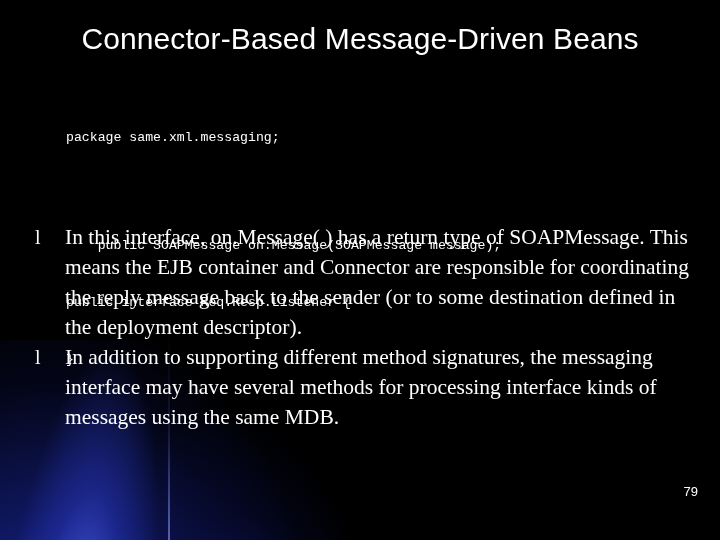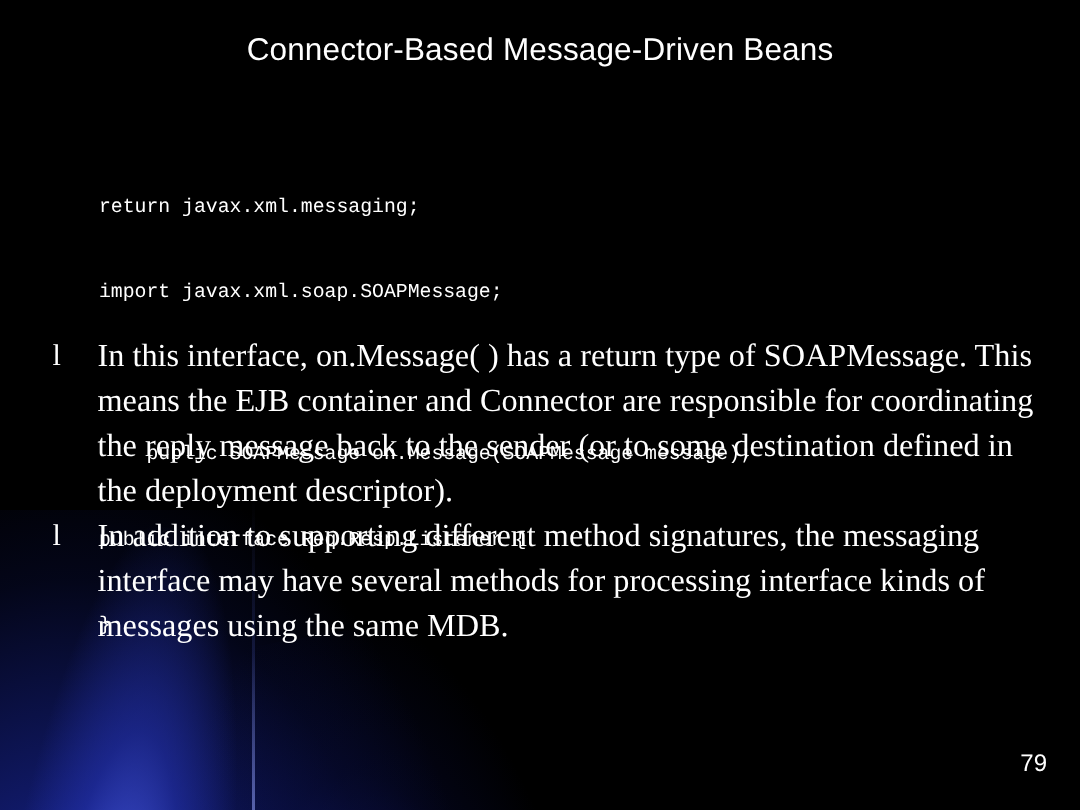--- a/index.html
+++ b/index.html
@@ -56,21 +56,21 @@
     pointer-events: none;
   }
 
   .title {
     position: absolute;
     left: 0;
     top: 22px;
     width: 720px;
     text-align: center;
     color: #ffffff;
-    font-size: 21px;
+    font-size: 30px;
     font-weight: normal;
     letter-spacing: 0.1px;
     white-space: nowrap;
   }
 
   .code {
     position: absolute;
     left: 66px;
     top: 90px;
     width: 600px;
@@ -108,41 +108,40 @@
     padding-left: 3px;
   }
   .bullet-text {
     flex: 1 1 auto;
     font-family: Liberation Serif, serif;
   }
 
   .page-number {
     position: absolute;
     right: 22px;
-    bottom: 24px;
+    bottom: 42px;
     color: #ffffff;
-    font-size: 16px;
+    font-size: 13px;
     line-height: 12px;
   }
 </style>
 </head>
 <body>
 
 <div id="slide">
 
   <div class="glow-a"></div>
   <div class="glow-c"></div>
   <div class="glow-b"></div>
   <div class="streak"></div>
 
   <div class="title">Connector-Based Message-Driven Beans</div>
 
   <div class="code">
-    <div>return javax.xml.messaging;</div>
-    <div>import javax.xml.soap.SOAPMessage;</div>
+    <div>package same.xml.messaging;</div>
     <div class="blank"></div>
     <div>    public SOAPMessage on.Message(SOAPMessage message);</div>
     <div>public interface Req.Resp.Listener {</div>
     <div>}</div>
   </div>
 
   <div class="bullets">
     <div class="bullet">
       <span class="bullet-marker">l</span>
       <span class="bullet-text">In this interface, on.Message( ) has a return type of SOAPMessage. This means the EJB container and Connector are responsible for coordinating the reply message back to the sender (or to some destination defined in the deployment descriptor).</span>

